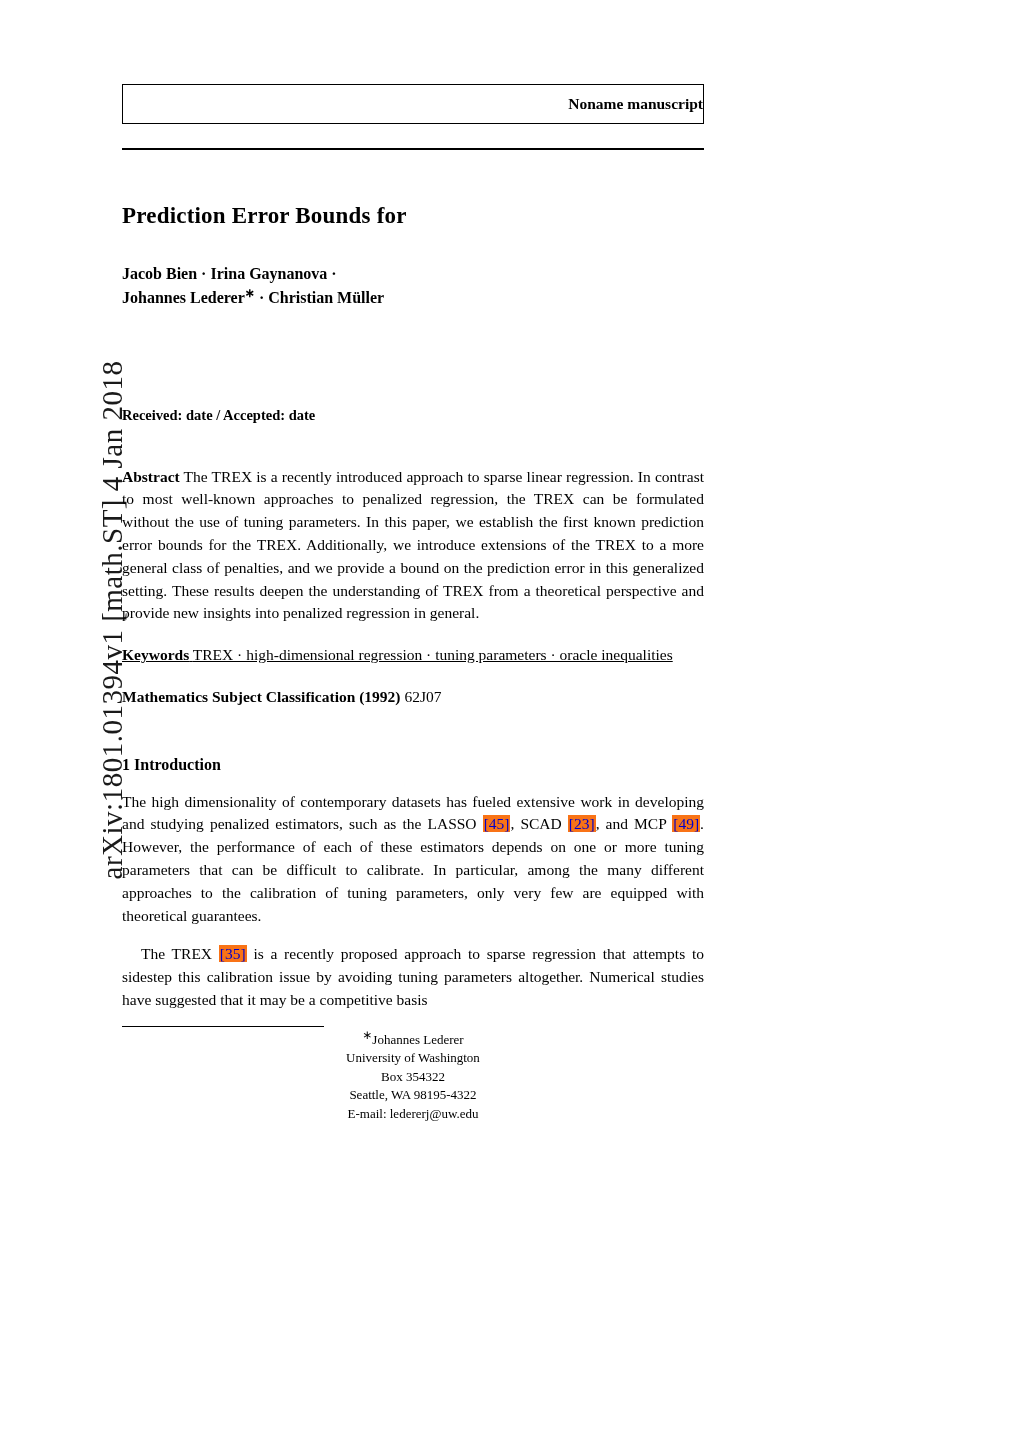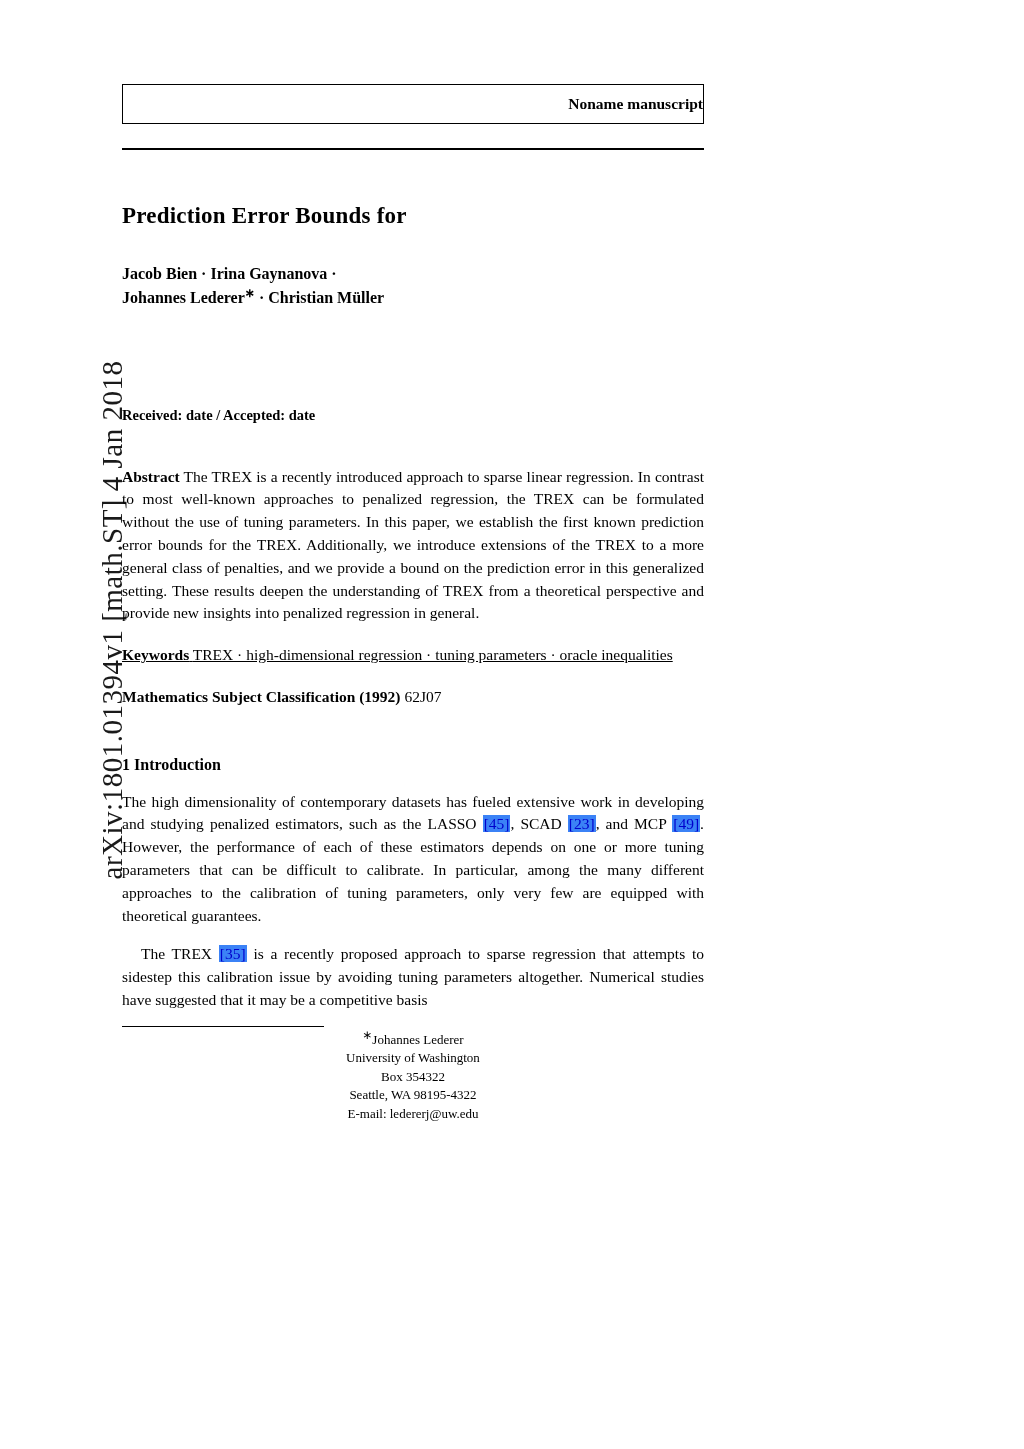--- a/index.html
+++ b/index.html
@@ -111,21 +111,21 @@
   }
   .body-par {
     margin-top: 17px;
     font-size: 15.5px;
     line-height: 1.47;
     text-align: justify;
   }
   .body-par.indent { text-indent: 19px; margin-top: 16px; }
 
   .cite {
-    background: #3b82f6;
+    background: #f97316;
     color: #0000cc;
     padding: 0 1px;
   }
 
   
   #footnote-rule {
     margin-top: 14px;
     width: 202px;
     border-top: 1px solid #000;
   }

